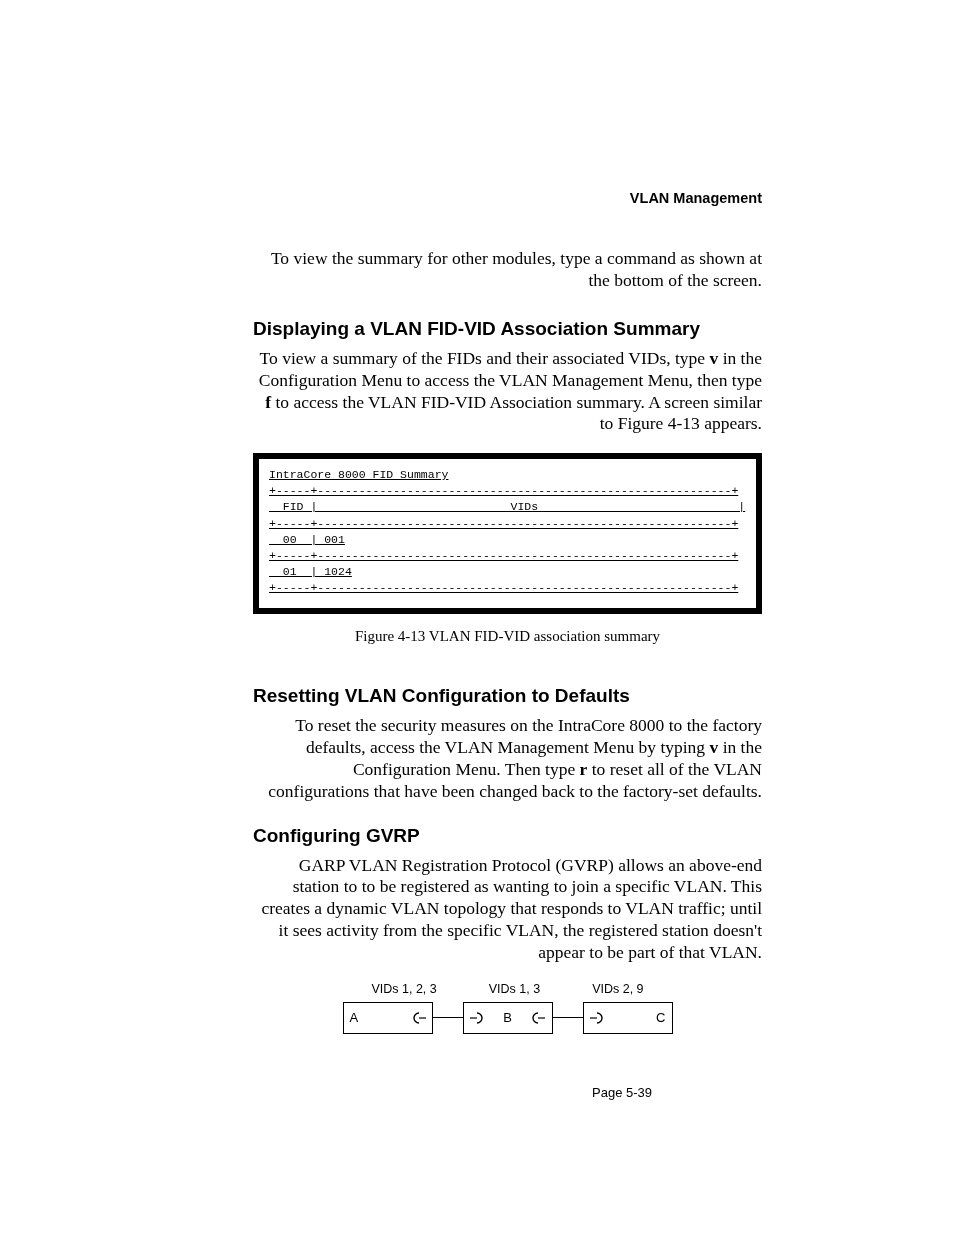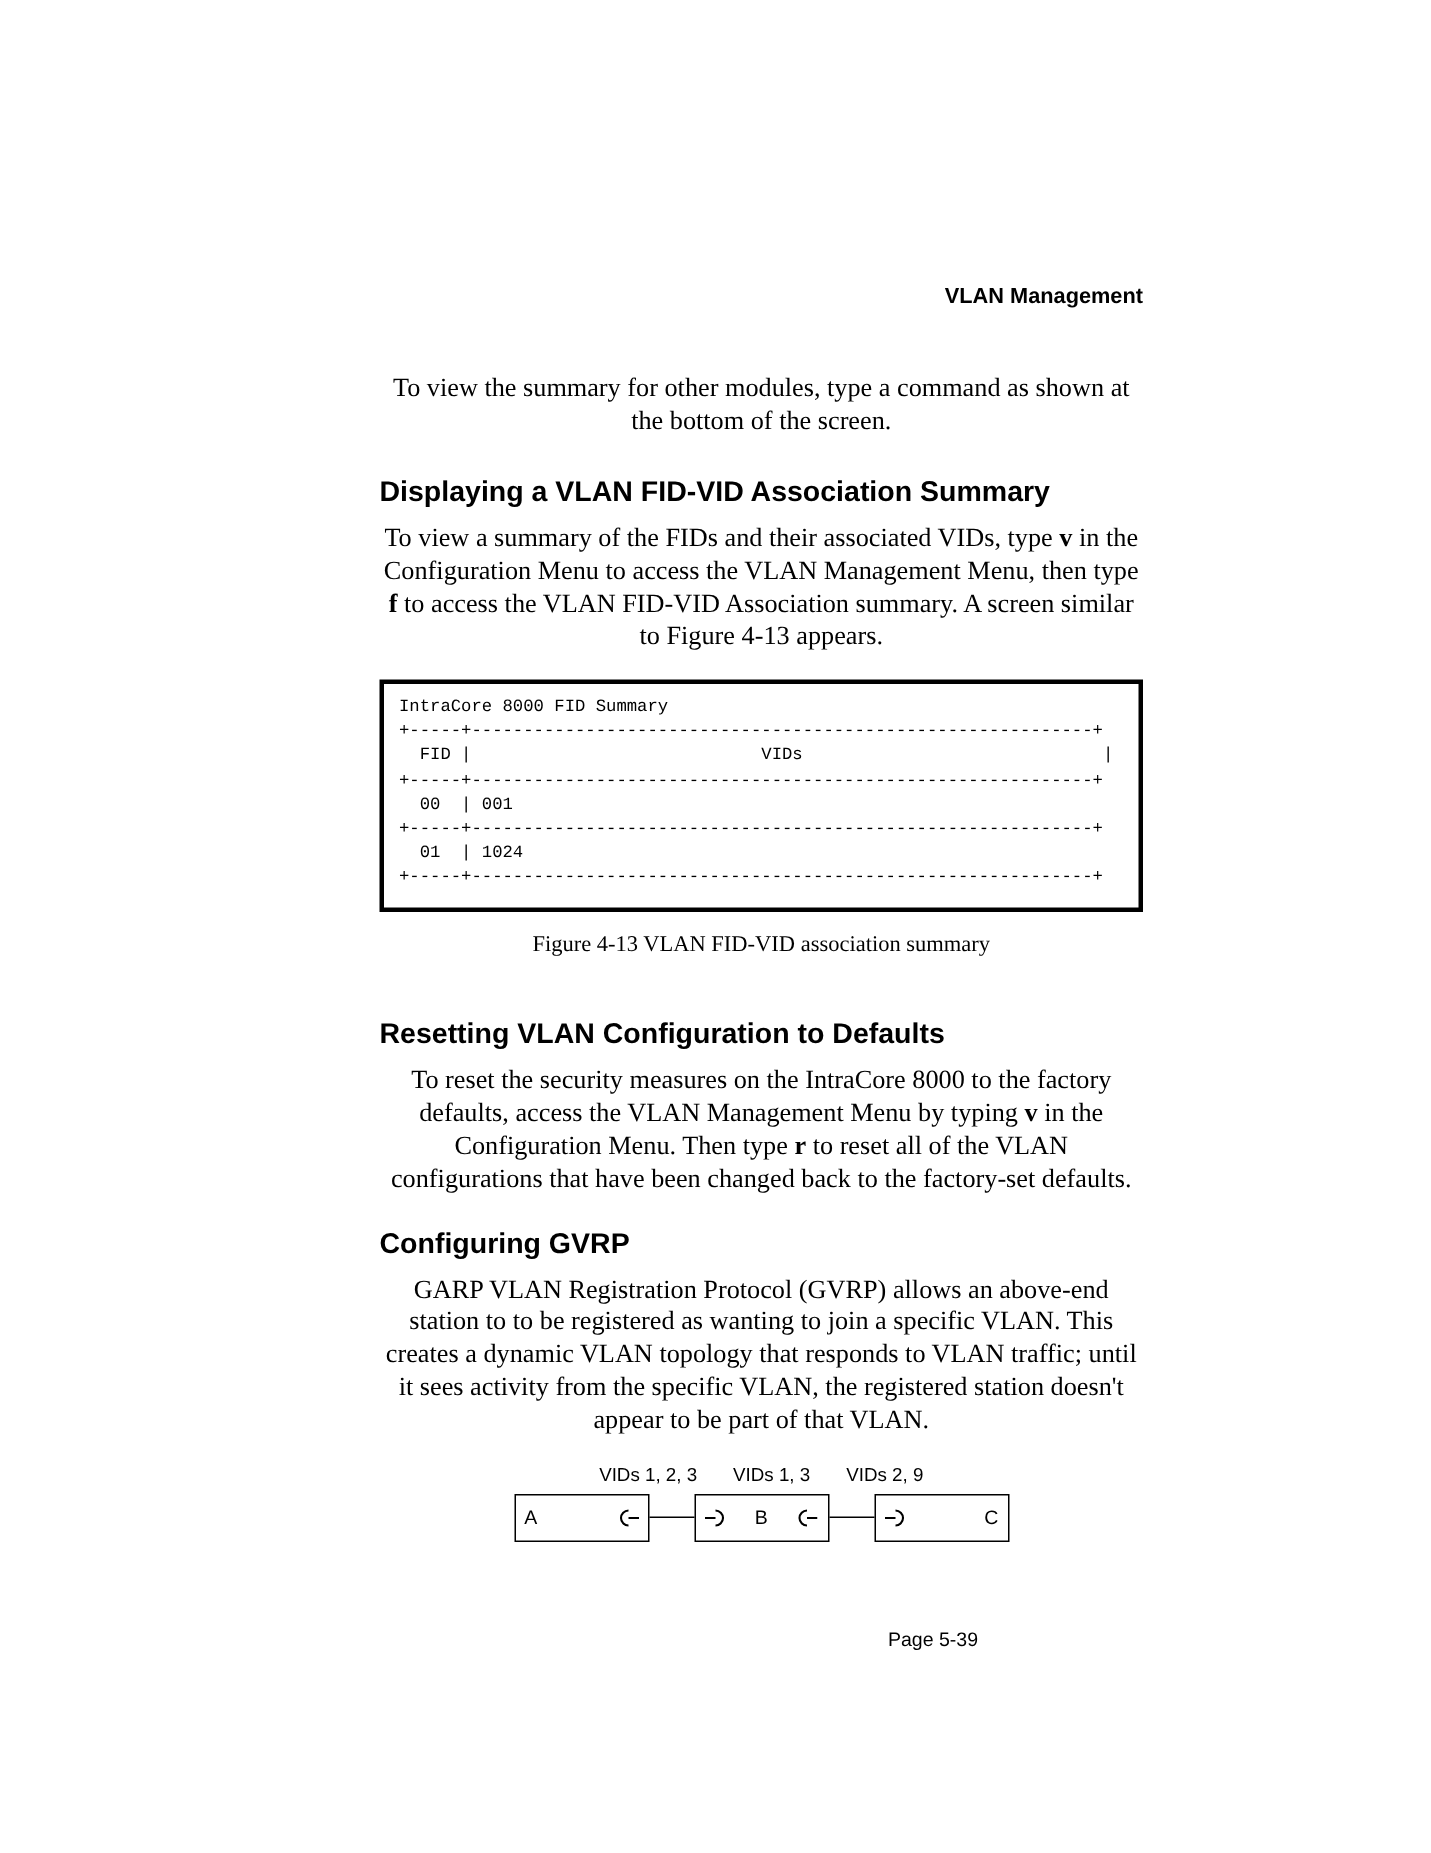--- a/index.html
+++ b/index.html
@@ -20,58 +20,59 @@
     font-family: Arial, Helvetica, sans-serif;
     font-weight: bold;
     font-size: 14.5px;
     text-align: right;
     margin-bottom: 42px;
   }
   .body-text {
     font-size: 17.5px;
     line-height: 1.25;
     margin: 0 0 18px 0;
-    text-align: center;
+    text-align: right;
   }
   h2.subhead {
     font-family: Arial, Helvetica, sans-serif;
     font-weight: bold;
     font-size: 19px;
     margin: 26px 0 8px 0;
   }
   h2.subhead.tight { margin-top: 40px; }
   h2.subhead.gvrp { margin-top: 22px; }
   .inline-bold { font-weight: bold; }
   .code-block {
-    border: 3px solid #000000;
+    border: 6px solid #000000;
     font-family: "Courier New", Courier, monospace;
     font-size: 11.5px;
     line-height: 1.4;
     padding: 8px 10px 12px 10px;
     white-space: pre;
     margin-top: 18px;
     margin-bottom: 14px;
     overflow: hidden;
+    text-decoration: underline;
   }
   .fig-caption {
     font-size: 15px;
     text-align: center;
     margin: 4px 0 0 0;
   }
   .diagram-wrap {
     display:flex;
     flex-direction:column;
     align-items:center;
     margin-top:18px;
   }
   .vid-row {
     display:flex;
     font-family: Arial, Helvetica, sans-serif;
     font-size:12.5px;
-    gap: 24px;
+    gap: 52px;
     margin-bottom:6px;
     justify-content:center;
     width: 340px;
   }
   .switch-row {
     display:flex;
     align-items:center;
     justify-content:center;
     gap:0;
   }

